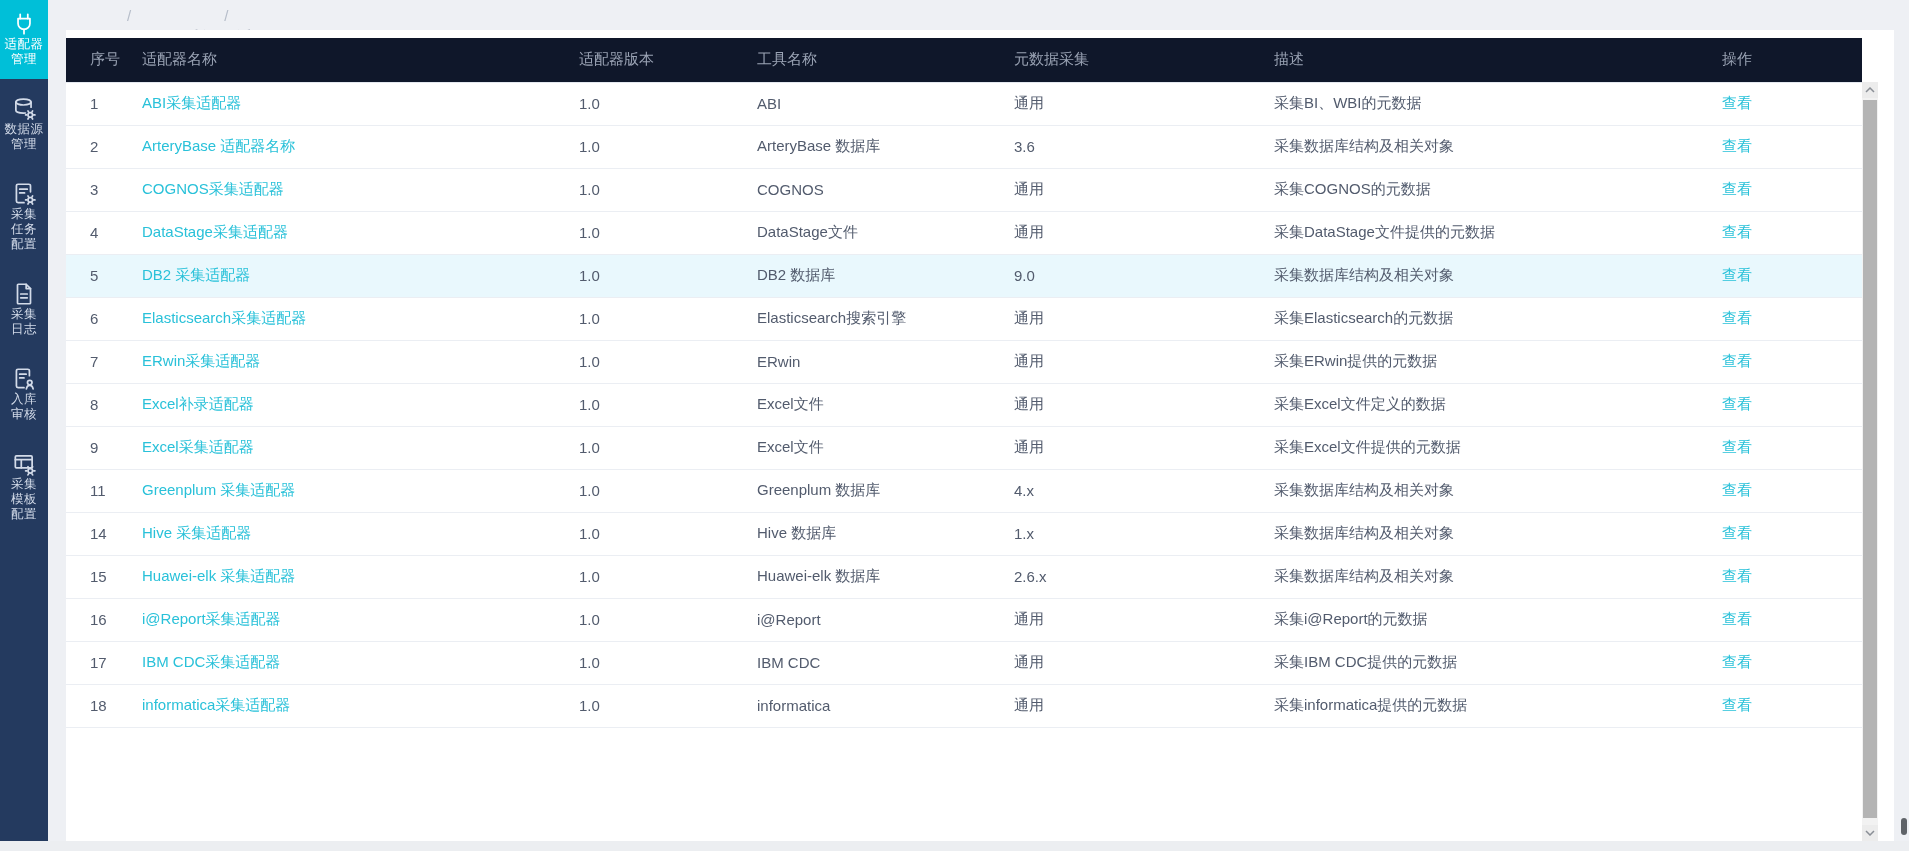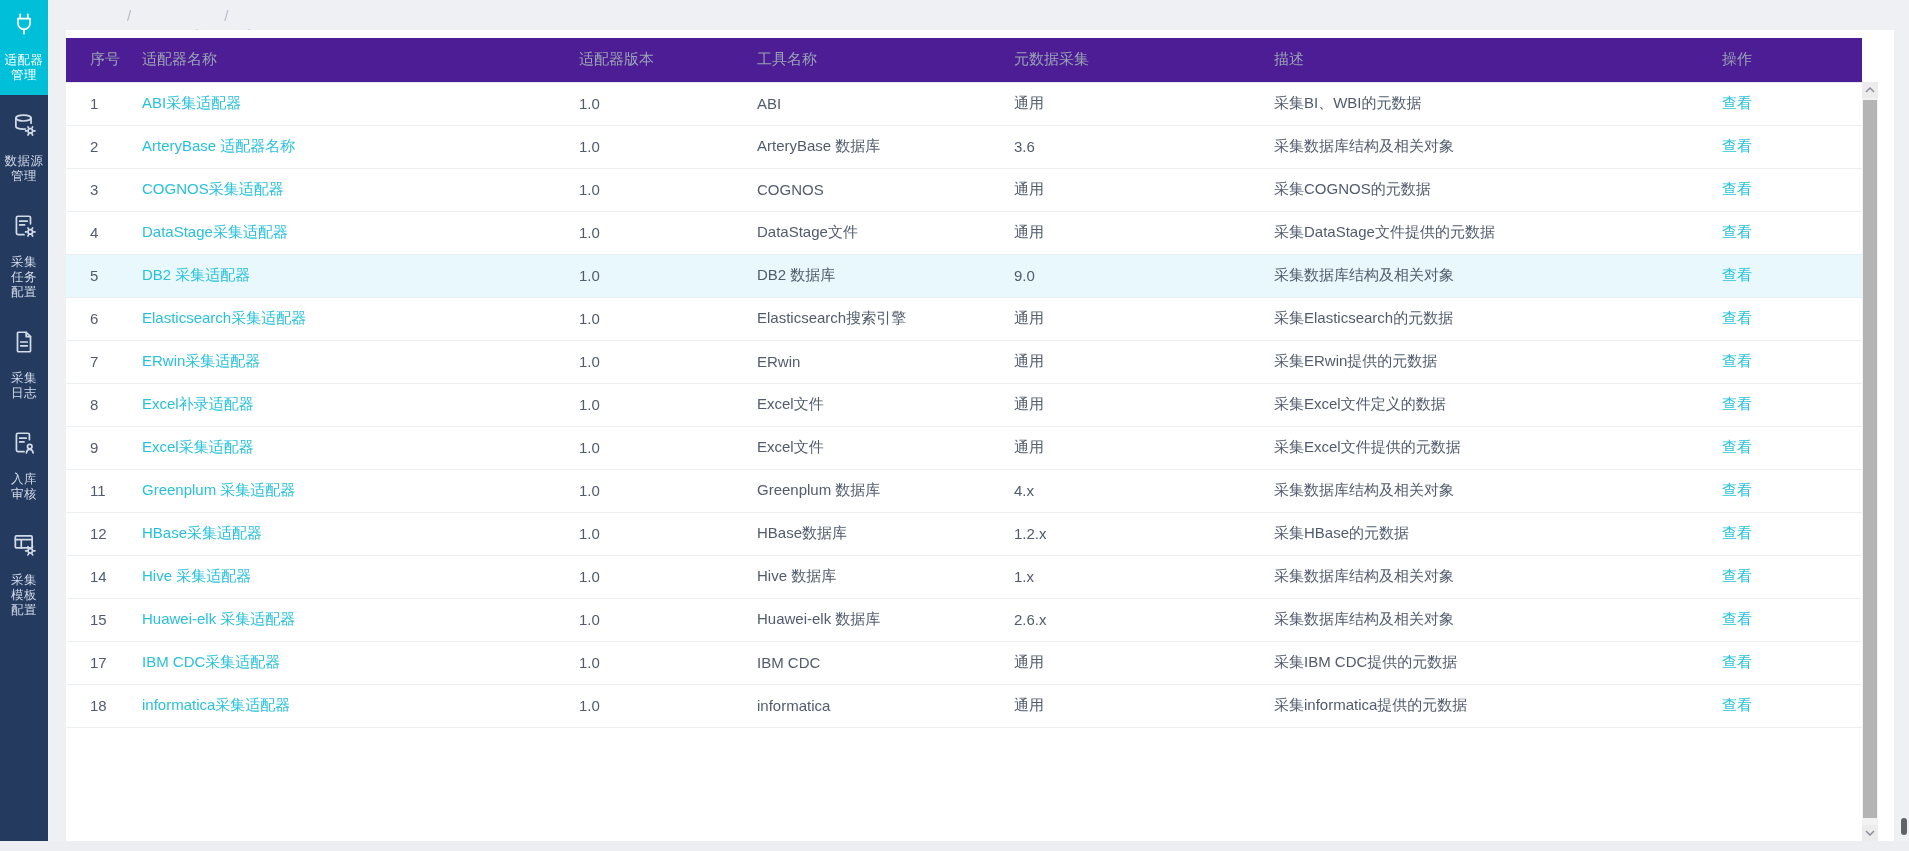--- a/index.html
+++ b/index.html
@@ -16,21 +16,21 @@
     background:var(--page-bg);
     font-family:"Liberation Sans","DejaVu Sans",sans-serif;
     -webkit-font-smoothing:antialiased;
   }
   
   .sidebar{
     position:absolute;left:0;top:0;width:48px;height:851px;
     background:var(--sidebar-bg);z-index:2;
   }
   .side-item{
-    display:flex;flex-direction:column;align-items:center;gap:16px;
+    display:flex;flex-direction:column;align-items:center;gap:0;
     padding:11px 0 12px;cursor:pointer;color:#d3dbe9;
   }
   .side-item + .side-item{margin-top:6px;}
   .side-item.active{background:var(--accent);color:#ffffff;}
   .side-icon{width:26px;height:26px;display:block;}
   .side-icon svg{width:26px;height:26px;display:block;stroke:currentColor;fill:none;
     stroke-width:1.6;stroke-linecap:round;stroke-linejoin:round;}
   .side-label{font-size:12.5px;line-height:15px;text-align:center;letter-spacing:.5px;}
   
   .main{position:absolute;left:48px;top:0;right:0;bottom:0;}
@@ -44,21 +44,21 @@
   
   .card{
     position:absolute;left:18px;top:30px;width:1828px;height:811px;
     background:#ffffff;overflow:hidden;
   }
   table.adapters{
     position:absolute;left:0;top:8px;width:1796px;
     border-collapse:collapse;table-layout:fixed;
   }
   table.adapters th{
-    height:44px;background:#4c1d95;border-bottom:1px solid #e4e8ef;
+    height:44px;background:#0f172a;border-bottom:1px solid #e4e8ef;
     font-weight:normal;font-size:15px;color:#9aa3b4;text-align:left;padding:0;
   }
   table.adapters td{
     height:43px;font-size:15px;color:#525b6d;
     border-bottom:1px solid #ebeef3;padding:0;overflow:hidden;white-space:nowrap;
   }
   table.adapters th:first-child,table.adapters td:first-child{padding-left:24px;}
   tr.highlight td{background:var(--highlight-row);}
   .cell-link{color:var(--link);cursor:pointer;text-decoration:none;}
   
@@ -273,44 +273,44 @@
           <tr>
             <td>11</td>
             <td><a class="cell-link">Greenplum 采集适配器</a></td>
             <td>1.0</td>
             <td>Greenplum 数据库</td>
             <td>4.x</td>
             <td>采集数据库结构及相关对象</td>
             <td><a class="cell-link">查看</a></td>
           </tr>
           <tr>
-            <td>12</td>
-            <td><a class="cell-link">HBase采集适配器</a></td>
-            <td>1.0</td>
-            <td>HBase数据库</td>
-            <td>1.2.x</td>
-            <td>采集HBase的元数据</td>
-            <td><a class="cell-link">查看</a></td>
-          </tr>
-          <tr>
             <td>14</td>
             <td><a class="cell-link">Hive 采集适配器</a></td>
             <td>1.0</td>
             <td>Hive 数据库</td>
             <td>1.x</td>
             <td>采集数据库结构及相关对象</td>
             <td><a class="cell-link">查看</a></td>
           </tr>
           <tr>
             <td>15</td>
             <td><a class="cell-link">Huawei-elk 采集适配器</a></td>
             <td>1.0</td>
             <td>Huawei-elk 数据库</td>
             <td>2.6.x</td>
             <td>采集数据库结构及相关对象</td>
+            <td><a class="cell-link">查看</a></td>
+          </tr>
+          <tr>
+            <td>16</td>
+            <td><a class="cell-link">i@Report采集适配器</a></td>
+            <td>1.0</td>
+            <td>i@Report</td>
+            <td>通用</td>
+            <td>采集i@Report的元数据</td>
             <td><a class="cell-link">查看</a></td>
           </tr>
           <tr>
             <td>17</td>
             <td><a class="cell-link">IBM CDC采集适配器</a></td>
             <td>1.0</td>
             <td>IBM CDC</td>
             <td>通用</td>
             <td>采集IBM CDC提供的元数据</td>
             <td><a class="cell-link">查看</a></td>

